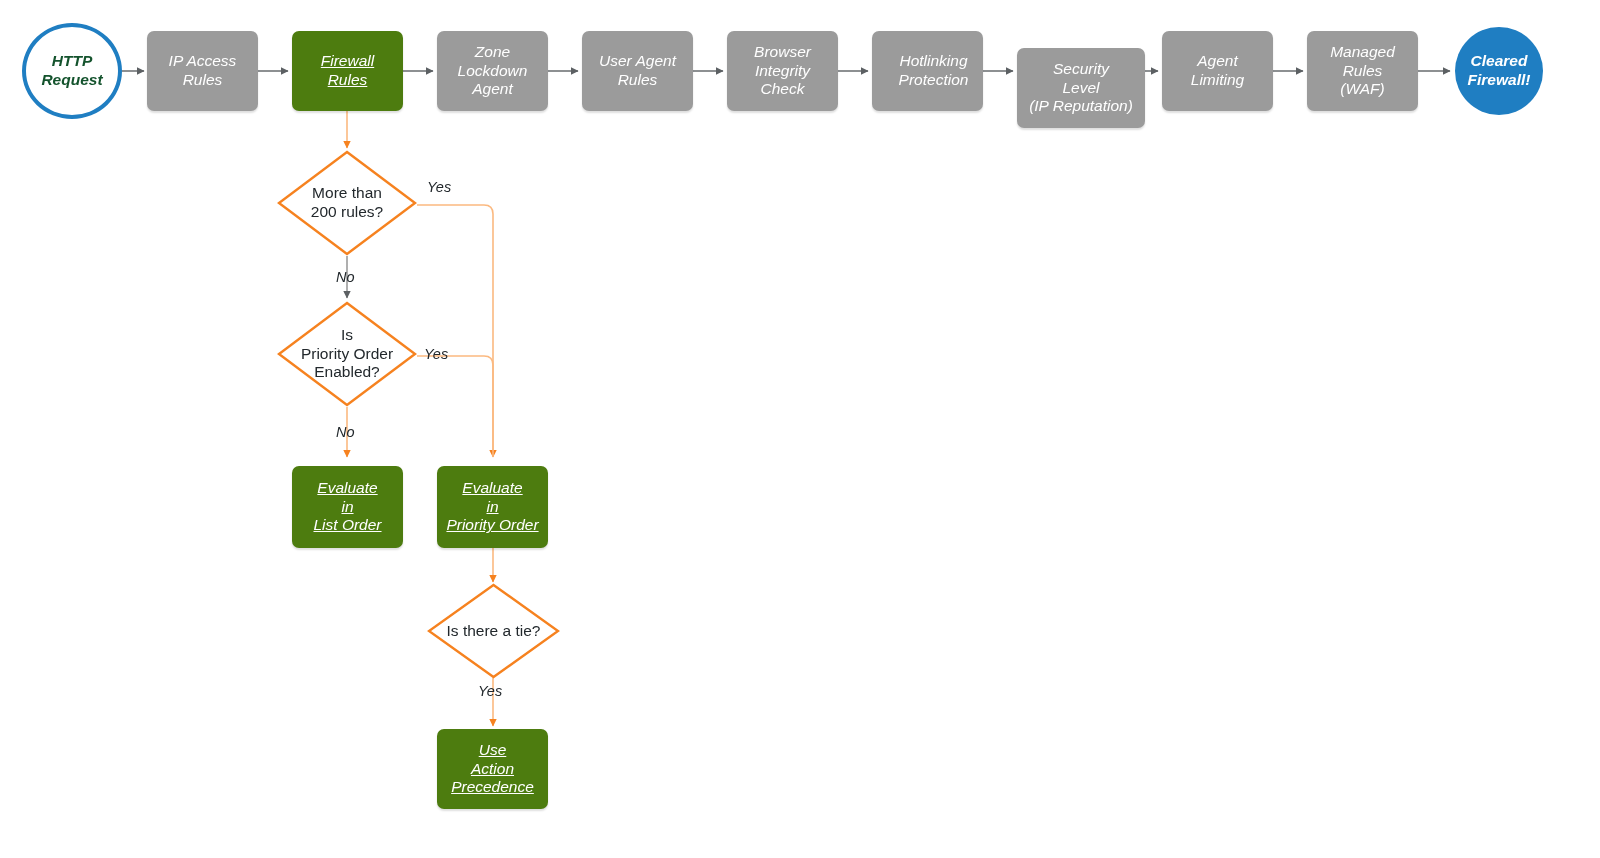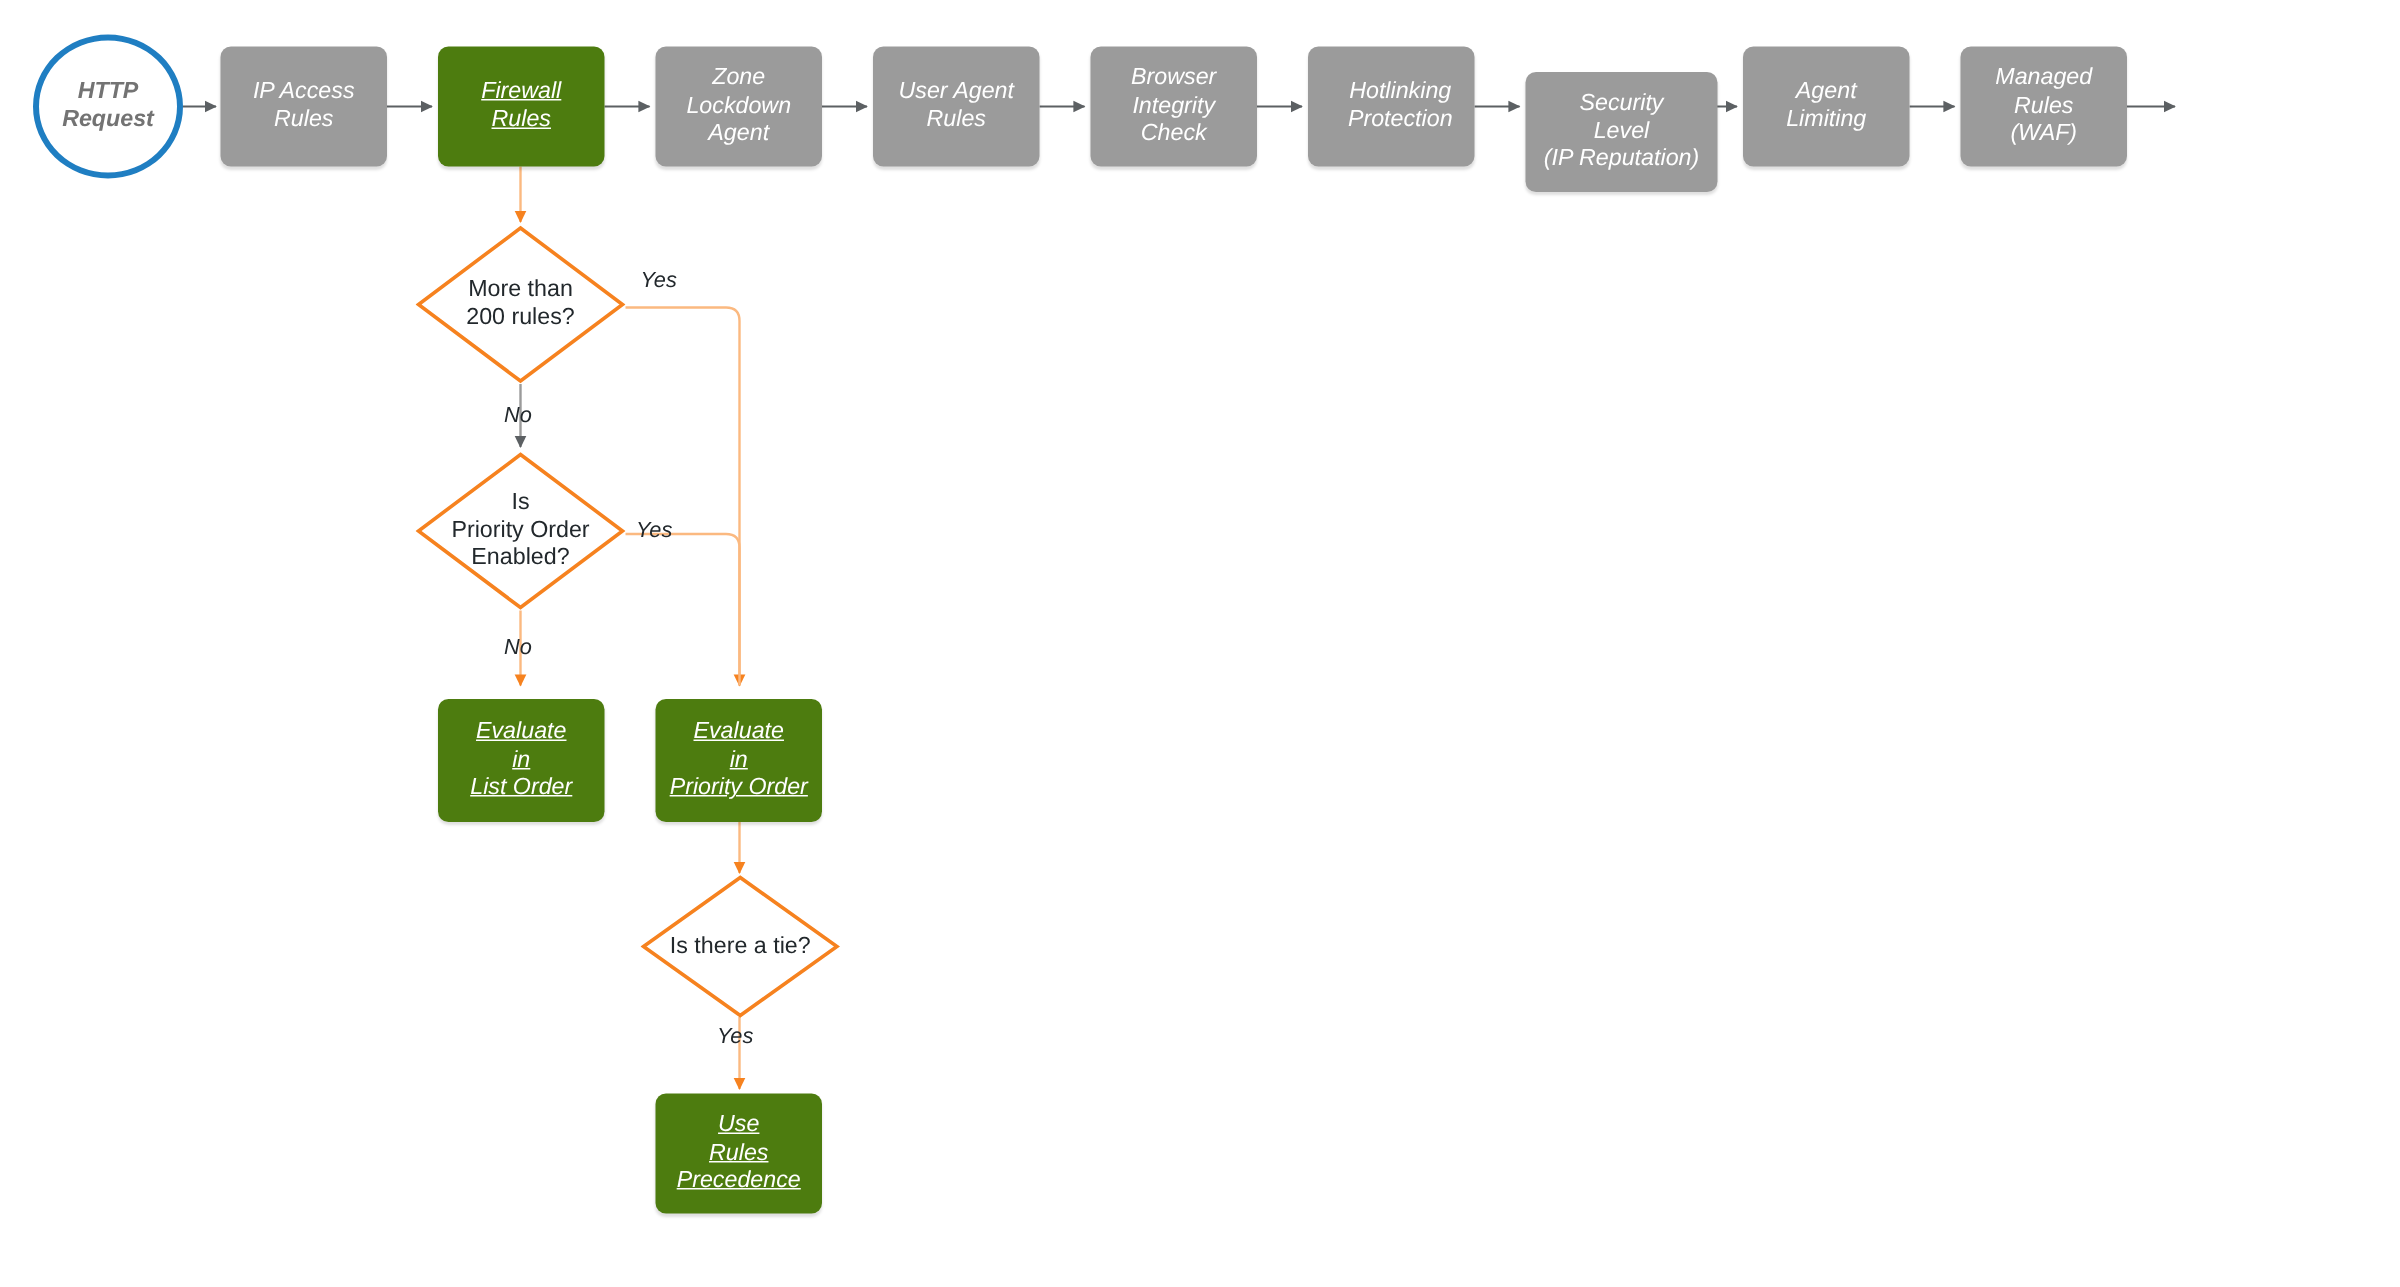--- a/index.html
+++ b/index.html
@@ -52,21 +52,21 @@
 
   .node.terminator {
     border-radius: 50%;
     font-style: italic;
     font-weight: bold;
     font-size: 15.5px;
   }
   .node.terminator.outline {
     background: #ffffff;
     border: 4px solid #1f7ec2;
-    color: #737373;
+    color: #14532d;
   }
   .node.terminator.filled {
     background: #1f7ec2;
     color: #ffffff;
   }
 
   .node.decision {
     background: transparent;
     color: #22282c;
     font-size: 15.5px;
@@ -164,20 +164,22 @@
 Level
 (IP Reputation)</div>
 
   <div class="node process grey" style="left:1162px; top:31px; width:111px; height:80px;">Agent
 Limiting</div>
 
   <div class="node process grey" style="left:1307px; top:31px; width:111px; height:80px;">Managed
 Rules
 (WAF)</div>
 
+  <div class="node terminator filled" style="left:1455px; top:27px; width:88px; height:88px;">Cleared
+Firewall!</div>
 
   <div class="node decision" style="left:277px; top:150px; width:140px; height:106px;">
     <svg class="dshape" viewBox="0 0 140 106" preserveAspectRatio="none">
       <polygon points="70,2 138,53 70,104 2,53" fill="#ffffff" stroke="#f6821f" stroke-width="2.4"></polygon>
     </svg>
     <span class="dlabel">More than
 200 rules?</span>
   </div>
 
   <div class="node decision" style="left:277px; top:301px; width:140px; height:106px;">
@@ -198,21 +200,21 @@
 
   <div class="node process orange" style="left:292px; top:466px; width:111px; height:82px;">Evaluate
 in
 List Order</div>
 
   <div class="node process orange" style="left:437px; top:466px; width:111px; height:82px;">Evaluate
 in
 Priority Order</div>
 
   <div class="node process orange" style="left:437px; top:729px; width:111px; height:80px;">Use
-Rules
+Action
 Precedence</div>
 
   <div class="edge-label" style="left:427px; top:179px;">Yes</div>
 
   <div class="edge-label" style="left:336px; top:269px;">No</div>
 
   <div class="edge-label" style="left:424px; top:346px;">Yes</div>
 
   <div class="edge-label" style="left:336px; top:424px;">No</div>
 

